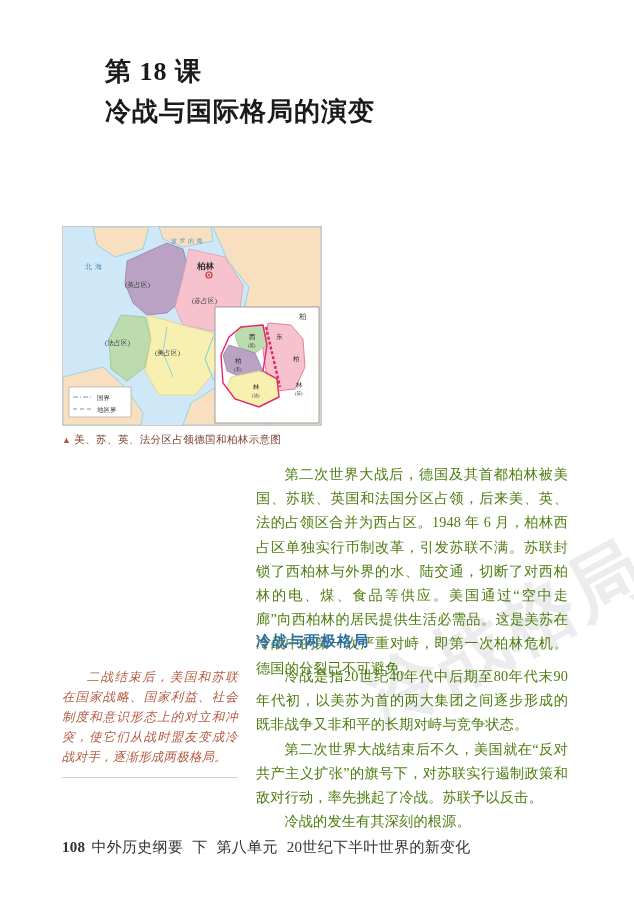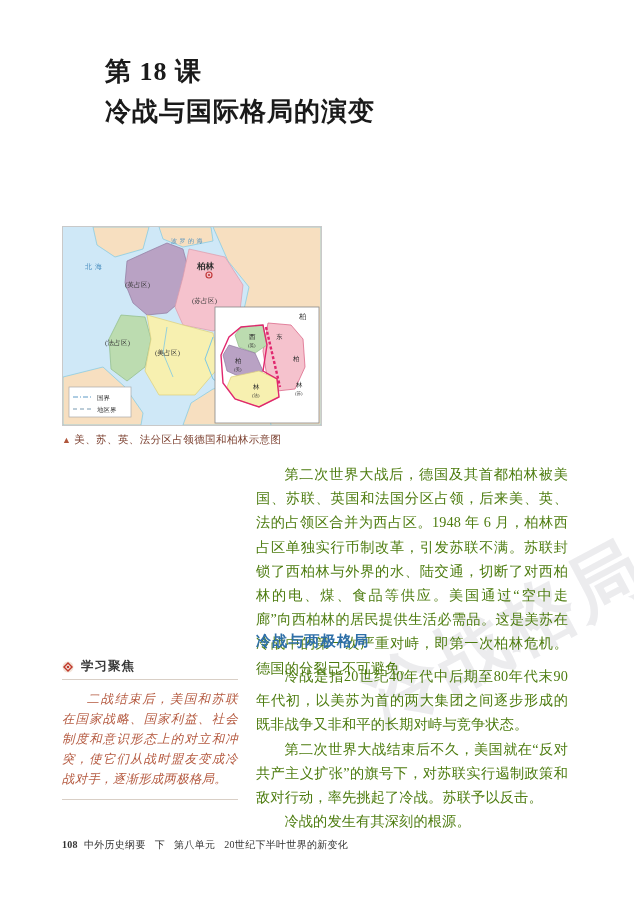--- a/index.html
+++ b/index.html
@@ -117,21 +117,21 @@
     font-style:italic;
   }
   .focus-rule{
     margin-top:10px;
     border-bottom:1px solid #d9cfc6;
   }
 
   
   .footer{
     position:absolute;left:62px;top:838px;z-index:3;
-    font-size:10px;color:#333;
+    font-size:15px;color:#333;
     letter-spacing:.3px;
     white-space:nowrap;
     font-family:"Liberation Serif","DejaVu Serif",serif;
     text-align:right;
   }
   .footer .pg{font-weight:600;margin-right:6px;}
   .footer .sep{display:inline-block;width:9px;}
 </style>
 </head>
 <body>
@@ -222,29 +222,20 @@
     </div>
   </div>
 
   <div class="body-col">
     <p class="para">第二次世界大战后，德国及其首都柏林被美国、苏联、英国和法国分区占领，后来美、英、法的占领区合并为西占区。1948 年 6 月，柏林西占区单独实行币制改革，引发苏联不满。苏联封锁了西柏林与外界的水、陆交通，切断了对西柏林的电、煤、食品等供应。美国通过“空中走廊”向西柏林的居民提供生活必需品。这是美苏在冷战中的第一次严重对峙，即第一次柏林危机。德国的分裂已不可避免。</p>
   </div>
 
   <div class="section-head">冷战与两极格局</div>
 
   <div class="focus">
-    <div class="focus-head">
-      <svg class="focus-icon" viewBox="0 0 24 24">
-        <circle cx="12" cy="12" r="11" fill="#f2e3d8"></circle>
-        <path d="M12 2 L22 12 L12 22 L2 12 Z" fill="#c0392b"></path>
-        <path d="M12 6 L18 12 L12 18 L6 12 Z" fill="#f6efe8"></path>
-        <circle cx="12" cy="12" r="2.6" fill="#c0392b"></circle>
-      </svg>
-      <span class="focus-title">学习聚焦</span>
-    </div>
     <div class="focus-body">二战结束后，美国和苏联在国家战略、国家利益、社会制度和意识形态上的对立和冲突，使它们从战时盟友变成冷战对手，逐渐形成两极格局。</div>
     <div class="focus-rule"></div>
   </div>
 
   <div class="body-col-2">
     <p class="para">冷战是指20世纪40年代中后期至80年代末90年代初，以美苏为首的两大集团之间逐步形成的既非战争又非和平的长期对峙与竞争状态。</p>
     <p class="para">第二次世界大战结束后不久，美国就在“反对共产主义扩张”的旗号下，对苏联实行遏制政策和敌对行动，率先挑起了冷战。苏联予以反击。</p>
     <p class="para">冷战的发生有其深刻的根源。</p>
   </div>
 

